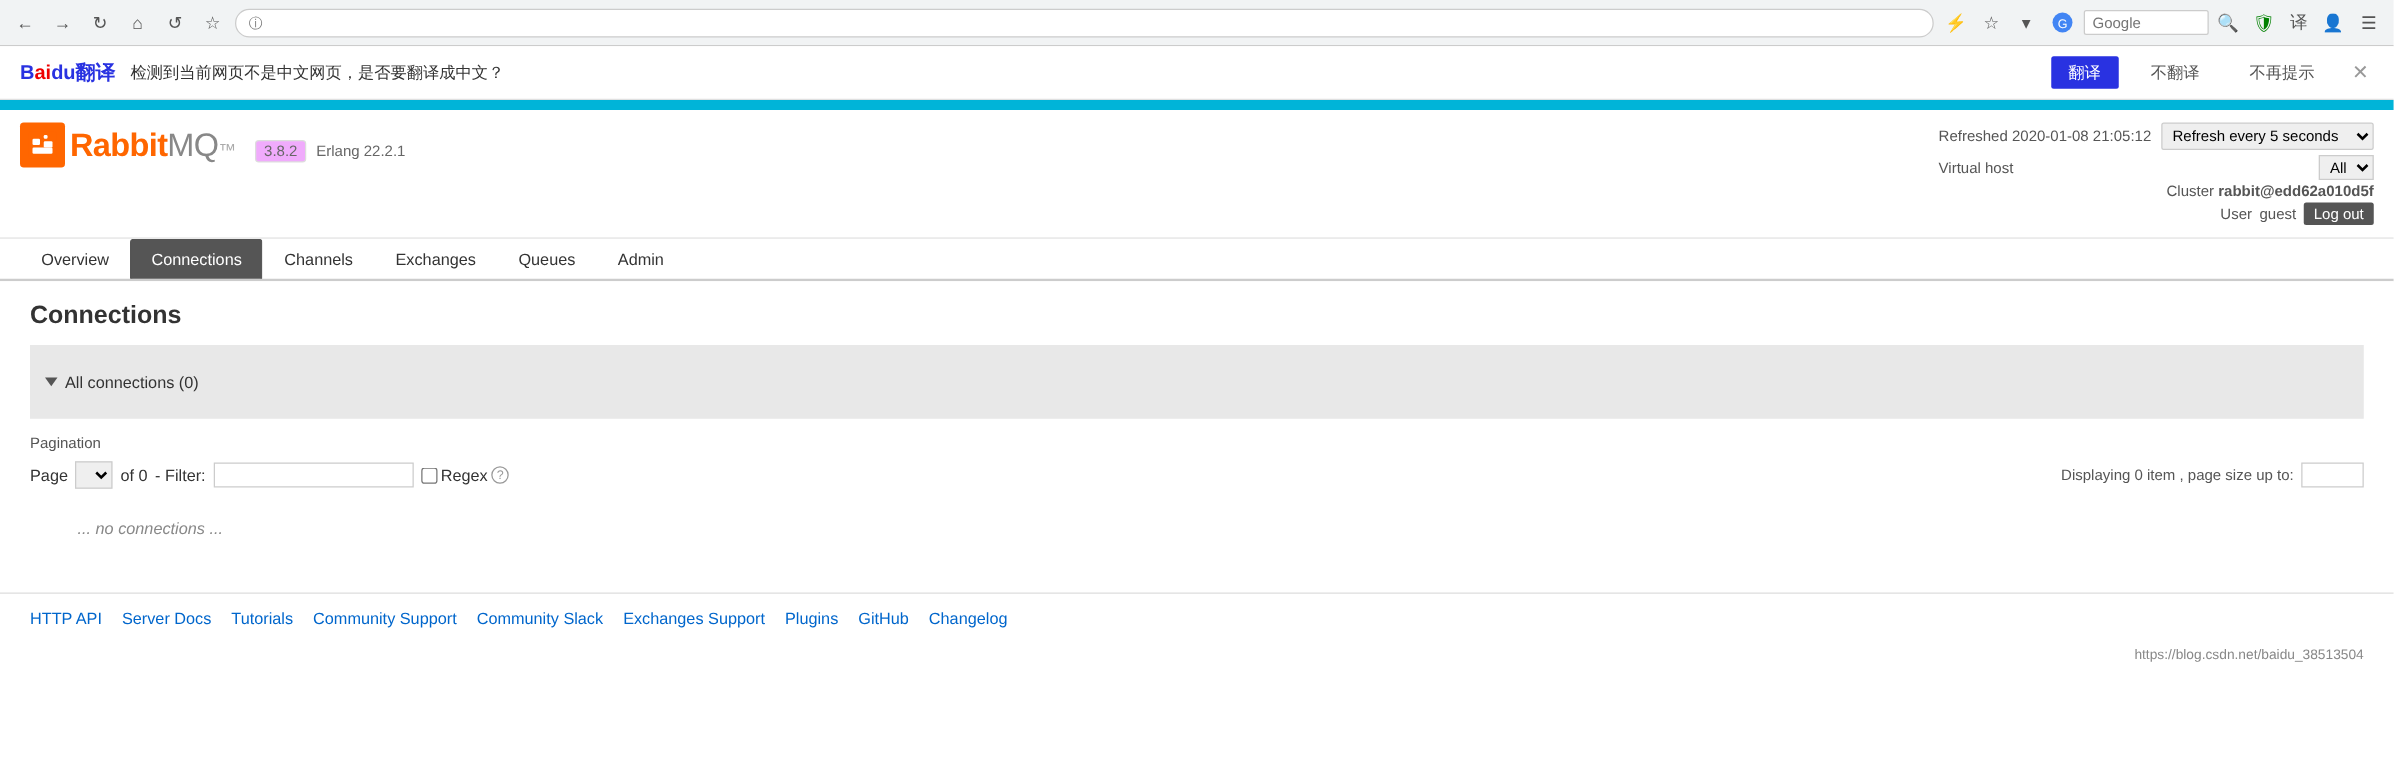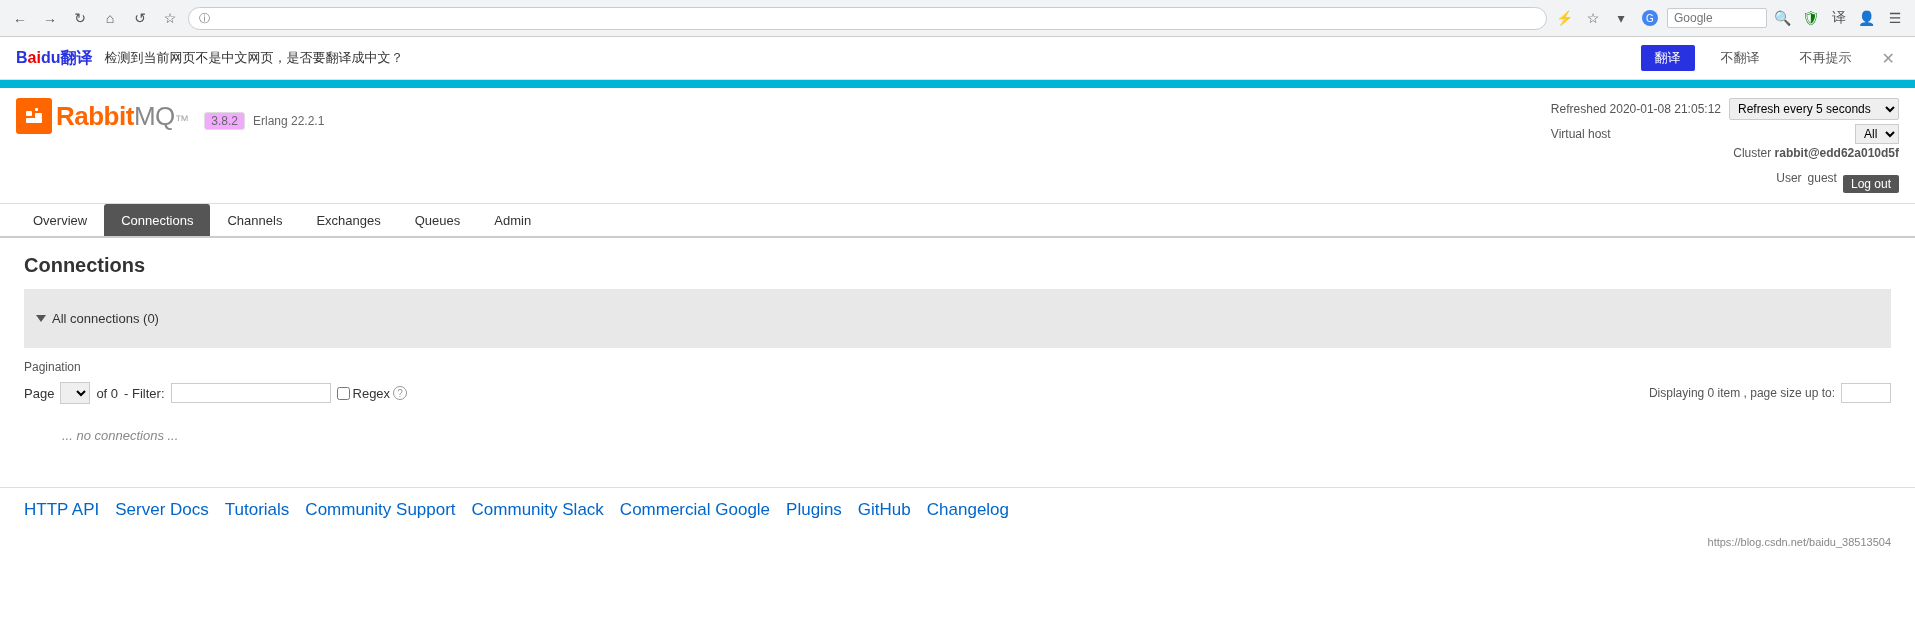--- a/index.html
+++ b/index.html
@@ -156,21 +156,20 @@
     .cluster-name { font-weight: bold; }
     .user-row { display: flex; align-items: center; justify-content: flex-end; gap: 6px; }
     .logout-btn {
       background: #555;
       color: #fff;
       border: none;
       padding: 2px 8px;
       cursor: pointer;
       font-size: 12px;
       border-radius: 2px;
-      margin-top: 13px;
     }
 
     
     .nav-tabs {
       display: flex;
       background: #fff;
       border-bottom: 2px solid #ccc;
       padding: 0 16px;
     }
     .nav-tab {
@@ -265,21 +264,21 @@
       padding: 12px 24px;
       display: flex;
       gap: 16px;
       flex-wrap: wrap;
       background: #fff;
       margin-top: 8px;
     }
     .footer a {
       color: #0066cc;
       text-decoration: none;
-      font-size: 17px;
+      font-size: 13px;
     }
 
     .status-url {
       text-align: right;
       padding: 4px 24px;
       font-size: 11px;
       color: #888;
     }
   </style>
 </head>
@@ -420,21 +419,21 @@
     <div class="no-connections" style="margin-top:16px;margin-left:38px;">... no connections ...</div>
   </div>
 </div>
 
 <div class="footer">
   <a href="#">HTTP API</a>
   <a href="#">Server Docs</a>
   <a href="#">Tutorials</a>
   <a href="#">Community Support</a>
   <a href="#">Community Slack</a>
-  <a href="#">Commercial Google</a>
+  <a href="#">Exchanges Support</a>
   <a href="#">Plugins</a>
   <a href="#">GitHub</a>
   <a href="#">Changelog</a>
 </div>
 
 <div class="status-url">
   <span>https://blog.csdn.net/baidu_38513504</span>
 </div>
 
 </body></html>

